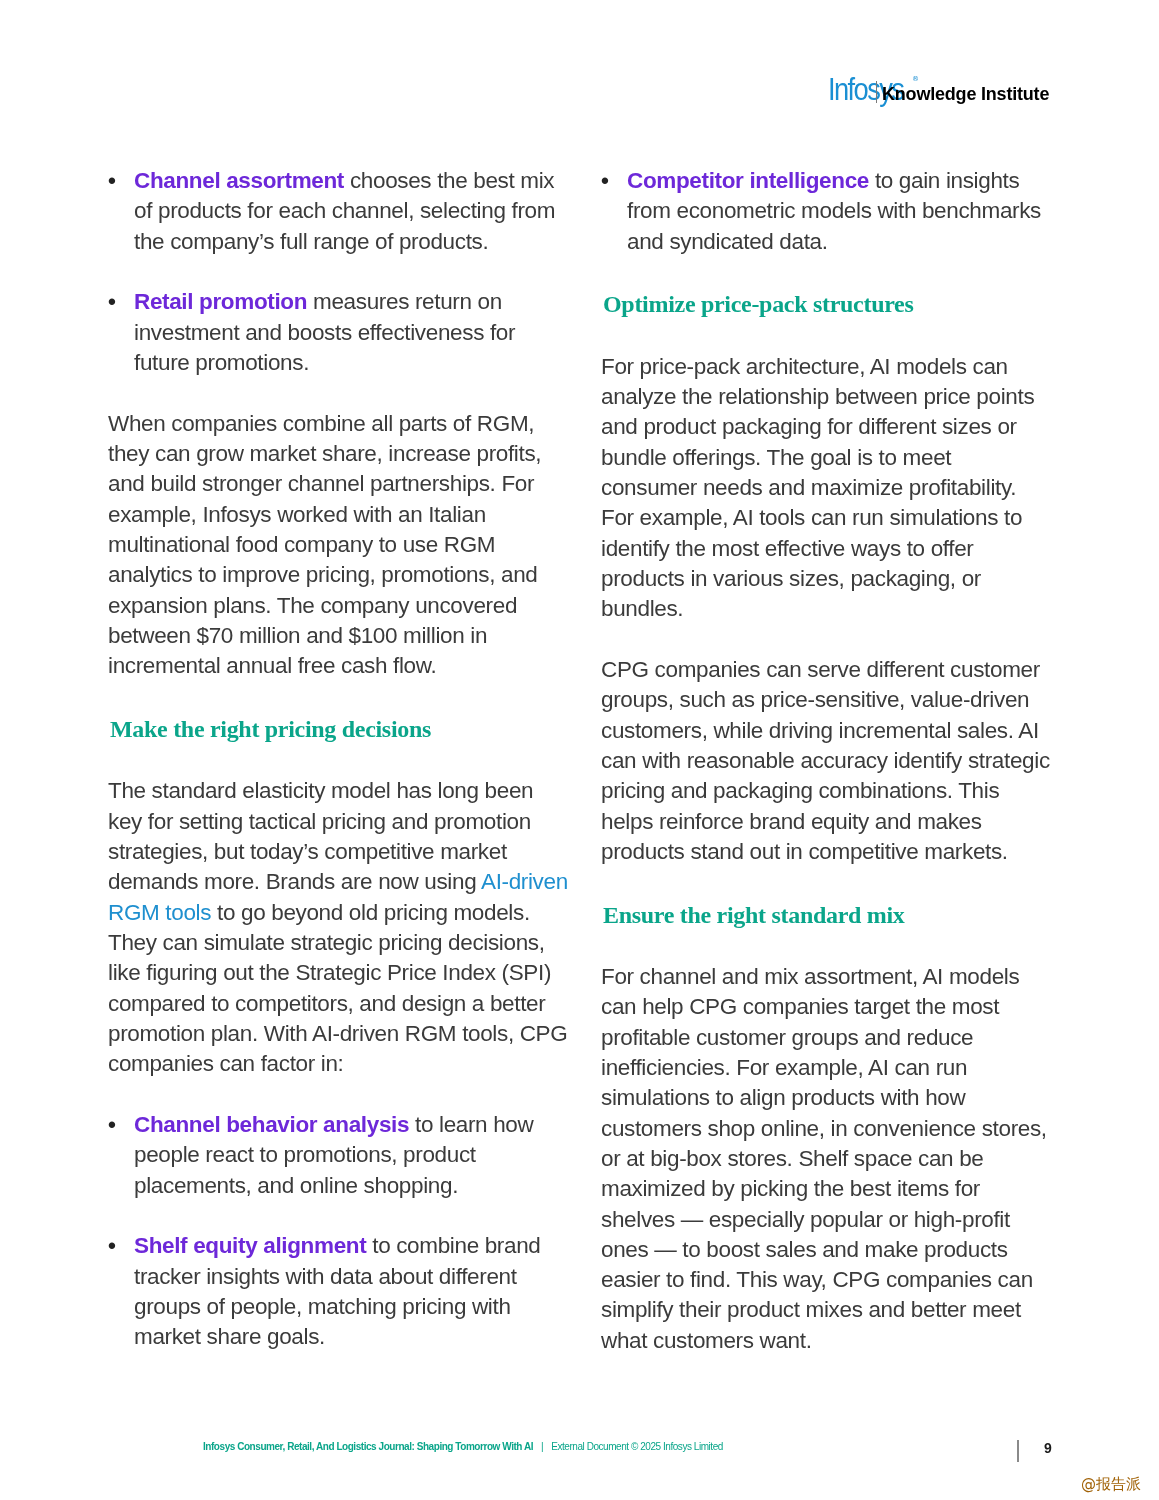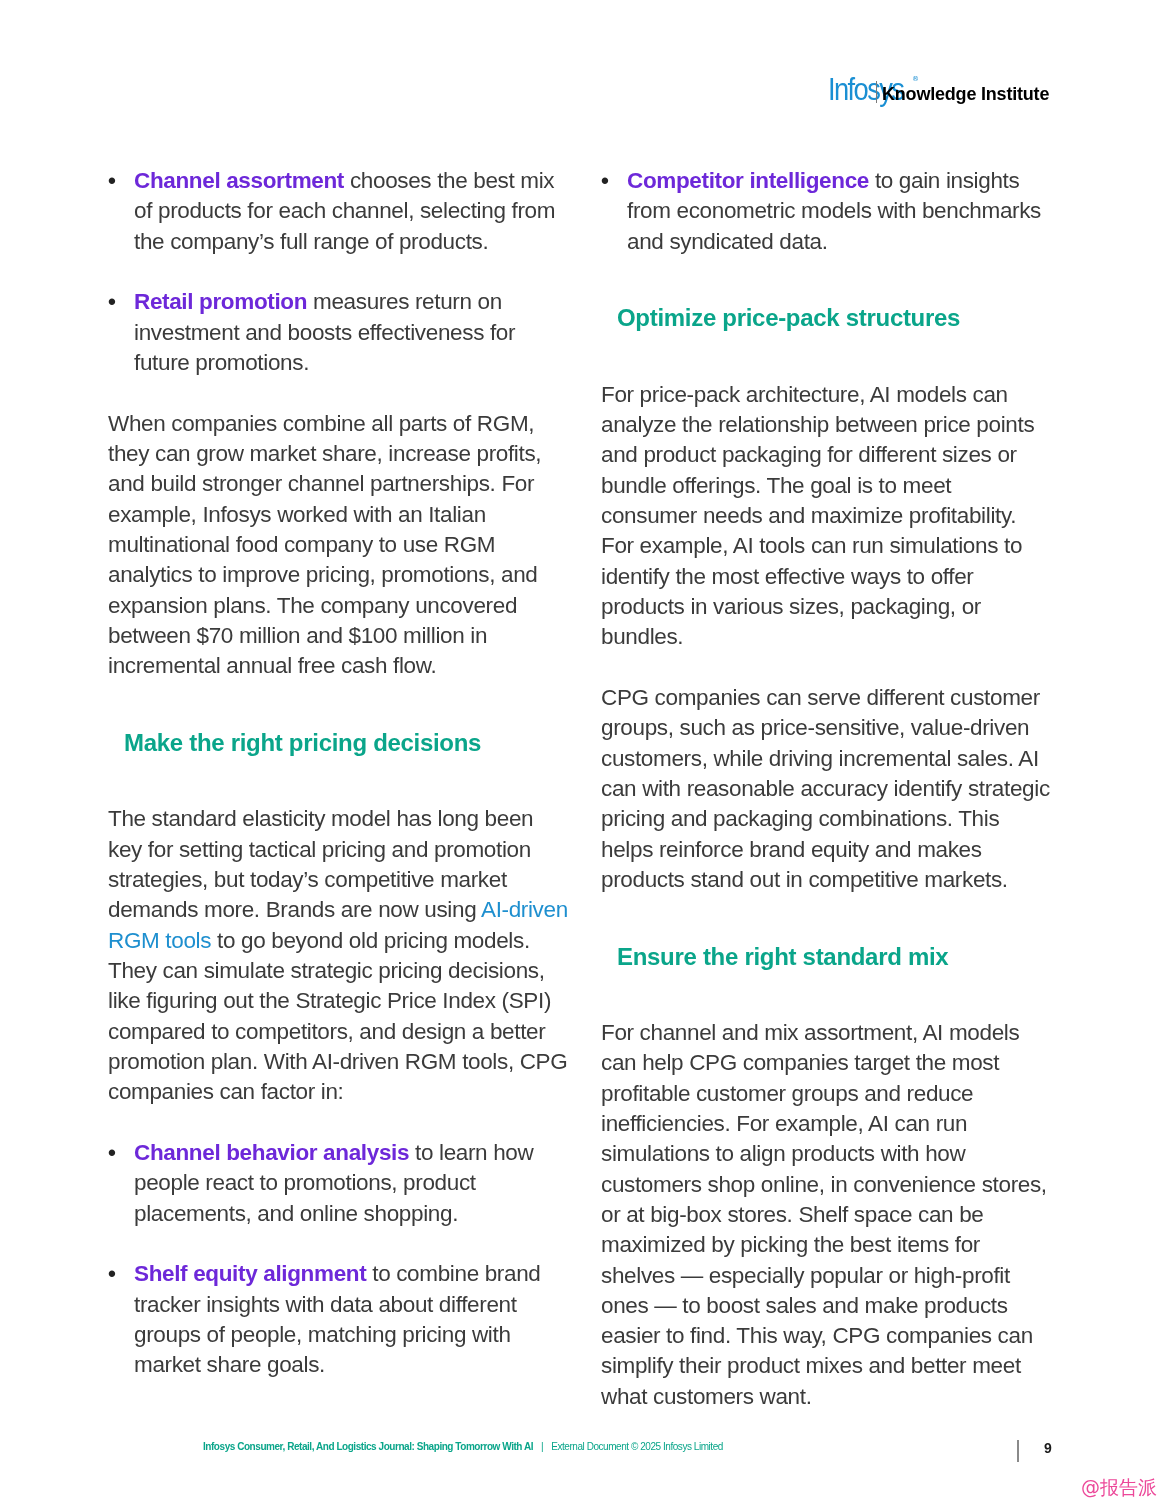--- a/index.html
+++ b/index.html
@@ -13,31 +13,31 @@
   .logo-ki { position: absolute; left: 882px; top: 84px; font-family: Liberation Sans, sans-serif; font-weight: bold;
              font-size: 18px; color: #000000; letter-spacing: -0.2px; }
   .col { position: absolute; top: 166px; }
   .col-left { left: 108px; width: 460px; }
   .col-right { left: 601px; width: 450px; }
   .para { font-family: "Liberation Sans", sans-serif; font-size: 22.5px; line-height: 30.3px; color: #3b3b3b;
           margin: 0; letter-spacing: -0.35px; font-weight: normal; }
   .bullet { position: relative; padding-left: 26px; }
   .bullet .dot { position: absolute; left: 0; top: 0; font-weight: bold; color: #222; }
   .bullet b { color: #6d28d9; font-weight: bold; }
-  .heading { font-family: Liberation Sans, sans-serif; font-size: 24px; color: #0aa58a; margin: 16px; line-height: 30px; letter-spacing: -0.3px; }
+  .heading { font-family: Liberation Serif, serif; font-size: 24px; color: #0aa58a; margin: 2px; line-height: 30px; letter-spacing: -0.3px; }
   .link { color: #1e8fcf; }
   .gap-lg { height: 30.5px; }
   .footer { position: absolute; top: 1441px; left: 203px; font-family: "Liberation Sans", sans-serif; font-size: 10px;
             color: #0aa58a; letter-spacing: -0.45px; white-space: nowrap; }
   .footer .ft-title { font-weight: bold; }
   .footer .ft-pipe { margin: 0 8px; color: #0aa58a; }
   .footer-sep { position: absolute; left: 1017px; top: 1440px; width: 2px; height: 22px; background: #8a8a8a; }
   .page-num { position: absolute; left: 1044px; top: 1440px; font-family: "Liberation Sans", sans-serif; font-weight: bold;
               font-size: 14px; color: #1a1a1a; }
-  .watermark { position: absolute; left: 1081px; top: 1475px; font-family: "DejaVu Sans", sans-serif; font-size: 19px; color: #ec4899; }
+  .watermark { position: absolute; left: 1081px; top: 1475px; font-family: "DejaVu Sans", sans-serif; font-size: 15px; color: #a16207; }
 </style>
 </head>
 <body>
 
 <div class="header-logo">
   <span class="logo-word">Infosys</span>
   <span class="logo-reg">®</span>
 </div>
 <div class="logo-sep"></div>
 <div class="logo-ki">Knowledge Institute</div>

